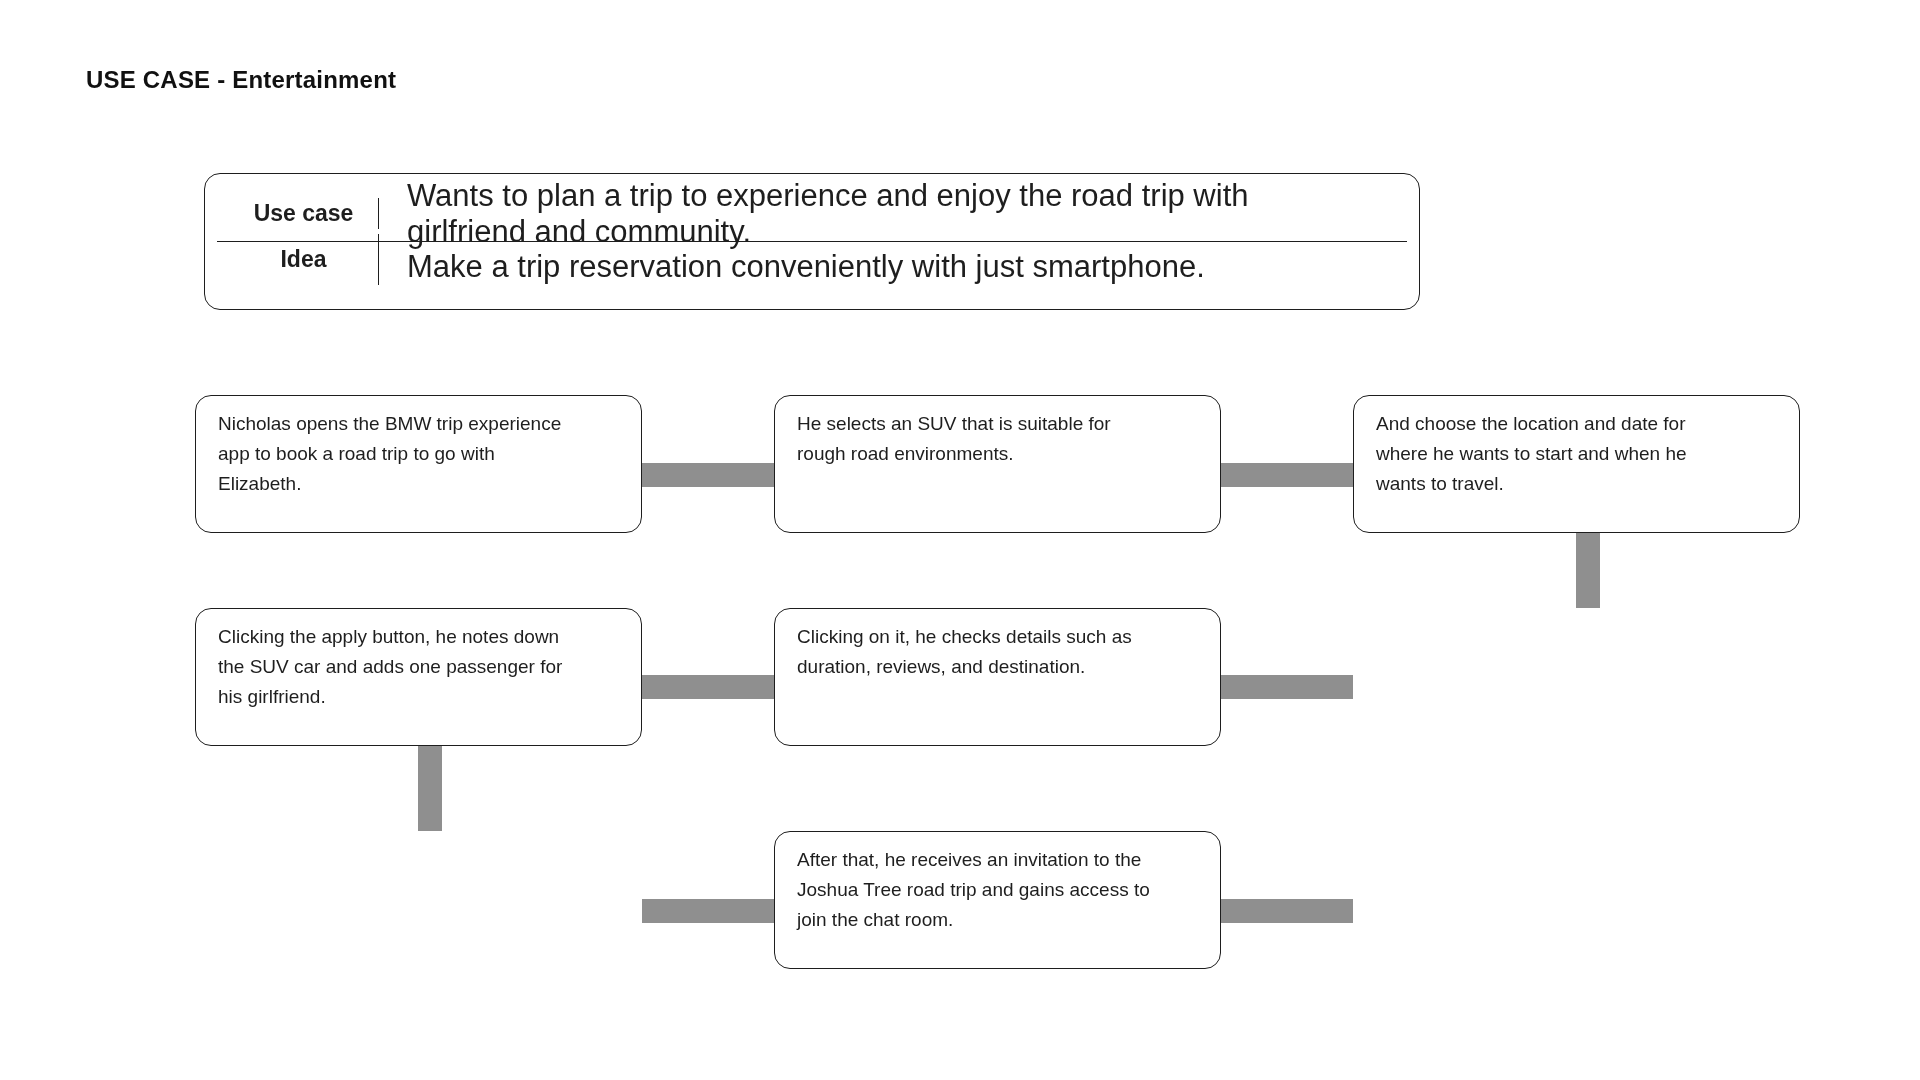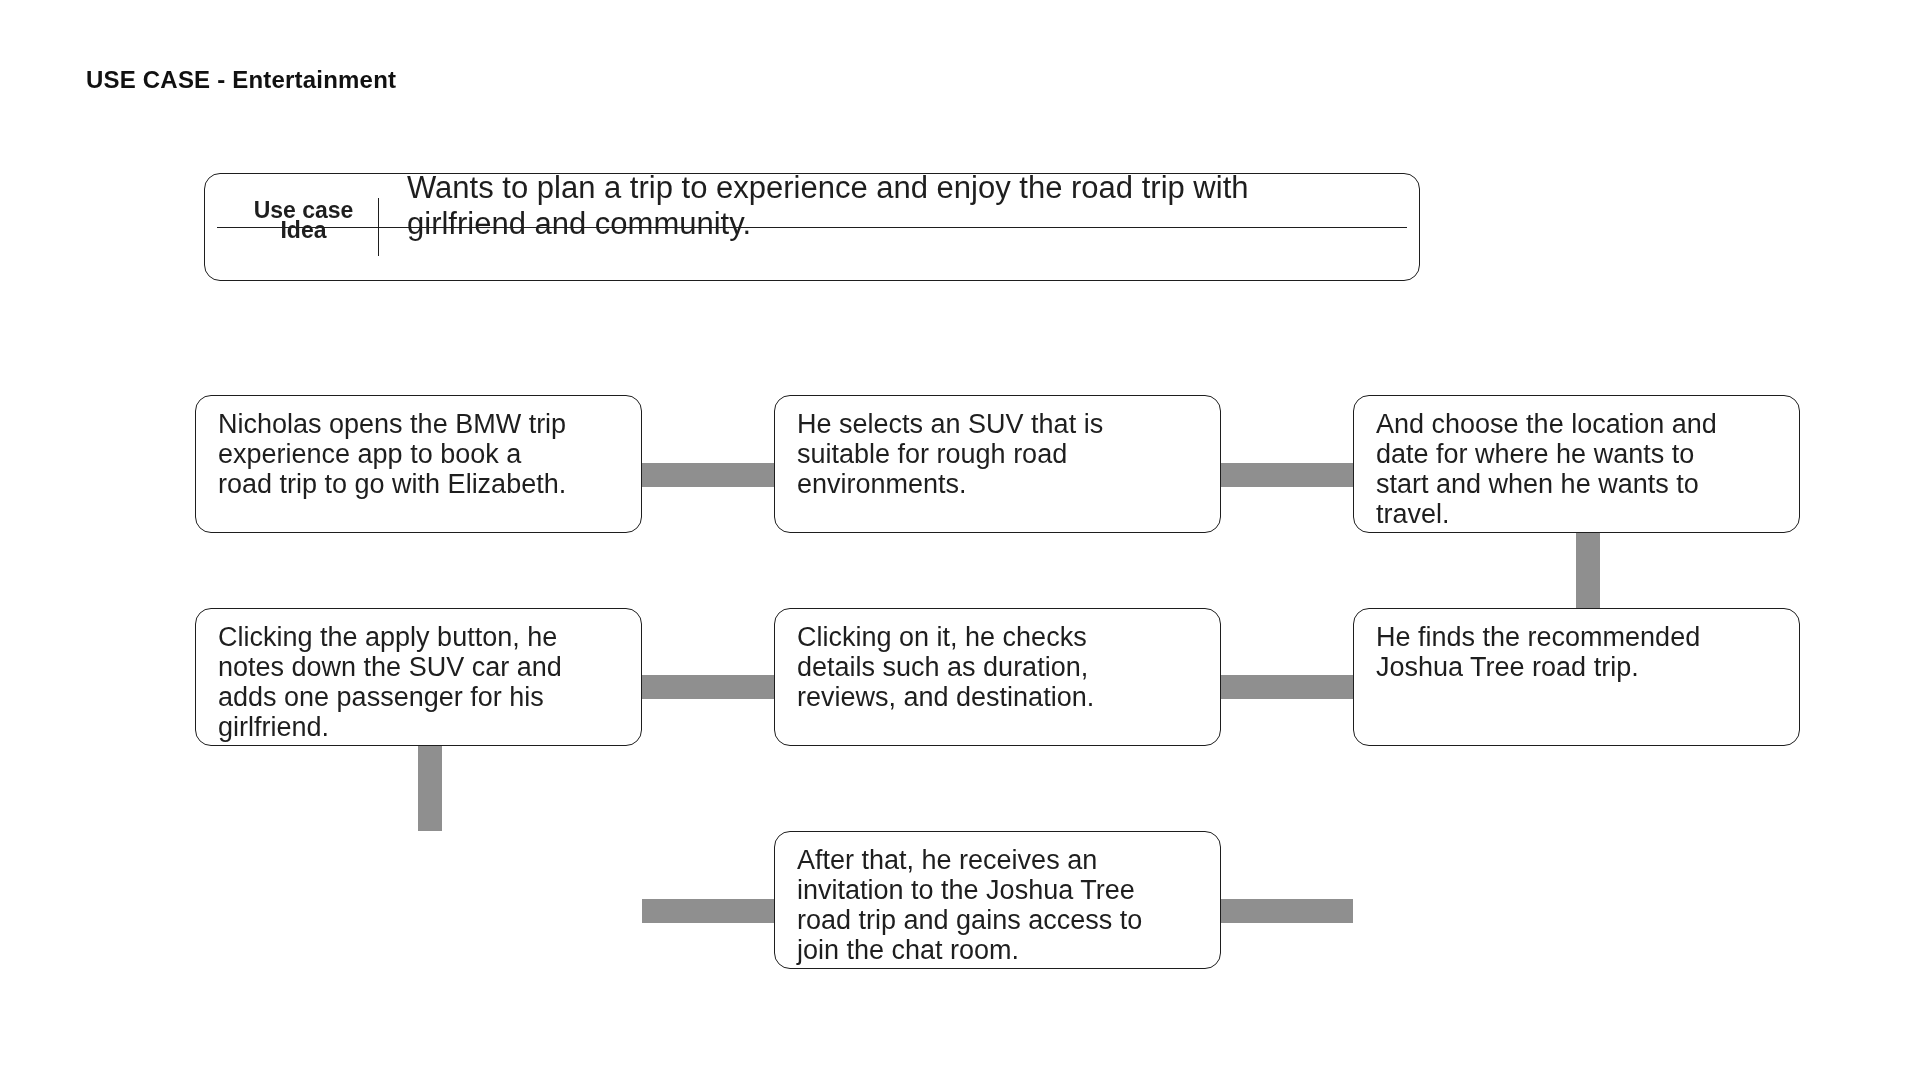--- a/index.html
+++ b/index.html
@@ -20,21 +20,21 @@
     left: 50px; top: 30px;
     font-size: 24px;
     font-weight: 700;
     letter-spacing: 0.2px;
     color: var(--text, #111111);
   }
   
   .info-table {
     position: absolute;
     left: 180px; top: 149px;
-    width: 1216px; height: 108px;
+    width: 1216px; height: 137px;
     border: 1.5px solid var(--line, #1e1e1e);
     border-radius: 16px;
     overflow: hidden;
     display: flex;
     flex-direction: column;
     background: #ffffff;
   }
   .info-row { display: flex; flex: 1; min-height: 0; }
   .info-row + .info-row { border-top: 1.5px solid var(--line, #1e1e1e); align-items: flex-end; }
   .info-label {
@@ -52,21 +52,21 @@
     font-size: 31px;
   }
   
   .flow-node {
     position: absolute;
     width: 447px; height: 138px;
     border: 1.5px solid var(--line, #1e1e1e);
     border-radius: 16px;
     background: #ffffff;
     padding: 13px 65px 12px 22px;
-    font-size: 27px;
+    font-size: 19px;
     line-height: 30px;
     overflow: hidden;
   }
   .node-c1 { left: 171px; }
   .node-c2 { left: 750px; }
   .node-c3 { left: 1329px; }
   .node-r1 { top: 371px; }
   .node-r2 { top: 584px; }
   .node-r3 { top: 807px; }
   
@@ -89,35 +89,35 @@
 
   <div class="page-title">USE CASE - Entertainment</div>
 
   <div class="info-table">
     <div class="info-row">
       <div class="info-label">Use case</div>
       <div class="info-value">Wants to plan a trip to experience and enjoy the road trip with girlfriend and community.</div>
     </div>
     <div class="info-row">
       <div class="info-label">Idea</div>
+      <div class="info-value">Make a trip reservation conveniently with just smartphone.</div>
     </div>
   </div>
 
   <div class="connector h c-r1-a"></div>
   <div class="connector h c-r1-b"></div>
   <div class="connector v c-v1"></div>
   <div class="connector h c-r2-b"></div>
   <div class="connector h c-r2-a"></div>
   <div class="connector v c-v2"></div>
   <div class="connector h c-r3-a"></div>
   <div class="connector h c-r3-b"></div>
 
   <div class="flow-node node-c1 node-r1">Nicholas opens the BMW trip experience app to book a road trip to go with Elizabeth.</div>
   <div class="flow-node node-c3 node-r1">And choose the location and date for where he wants to start and when he wants to travel.</div>
   <div class="flow-node node-c2 node-r1">He selects an SUV that is suitable for rough road environments.</div>
 
   <div class="flow-node node-c2 node-r2">Clicking on it, he checks details such as duration, reviews, and destination.</div>
   <div class="flow-node node-c1 node-r2">Clicking the apply button, he notes down the SUV car and adds one passenger for his girlfriend.</div>
-  <div class="flow-node node-c3 node-r2">He finds the recommended Joshua Tree road trip.</div>
 
   <div class="flow-node node-c2 node-r3">After that, he receives an invitation to the Joshua Tree road trip and gains access to join the chat room.</div>
 
 </div>
 
 </body></html>

